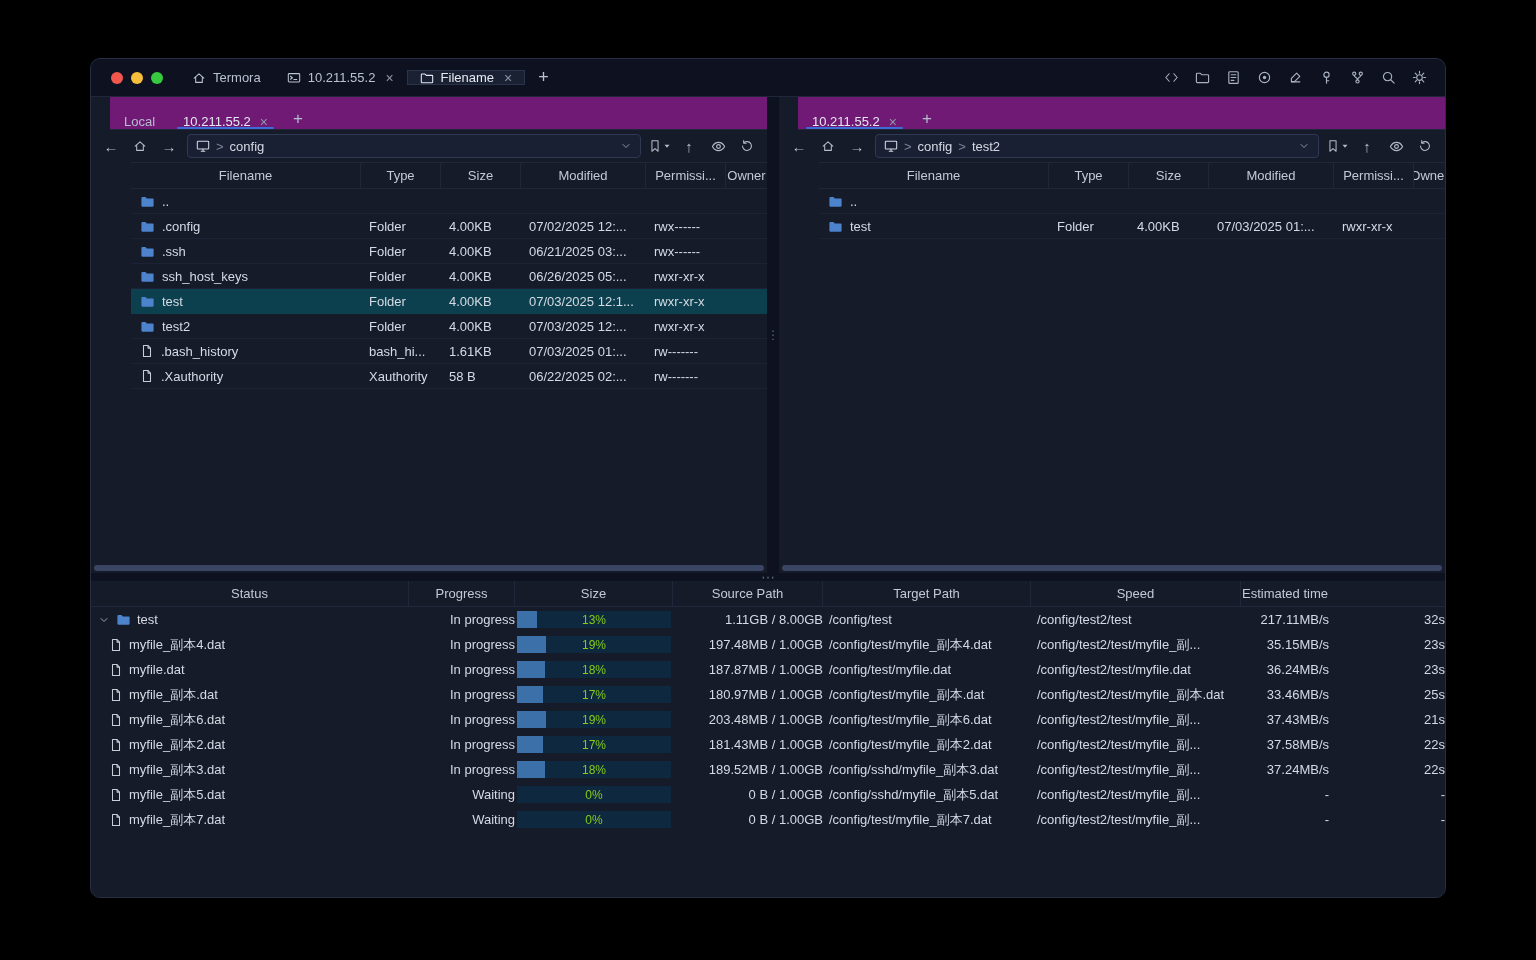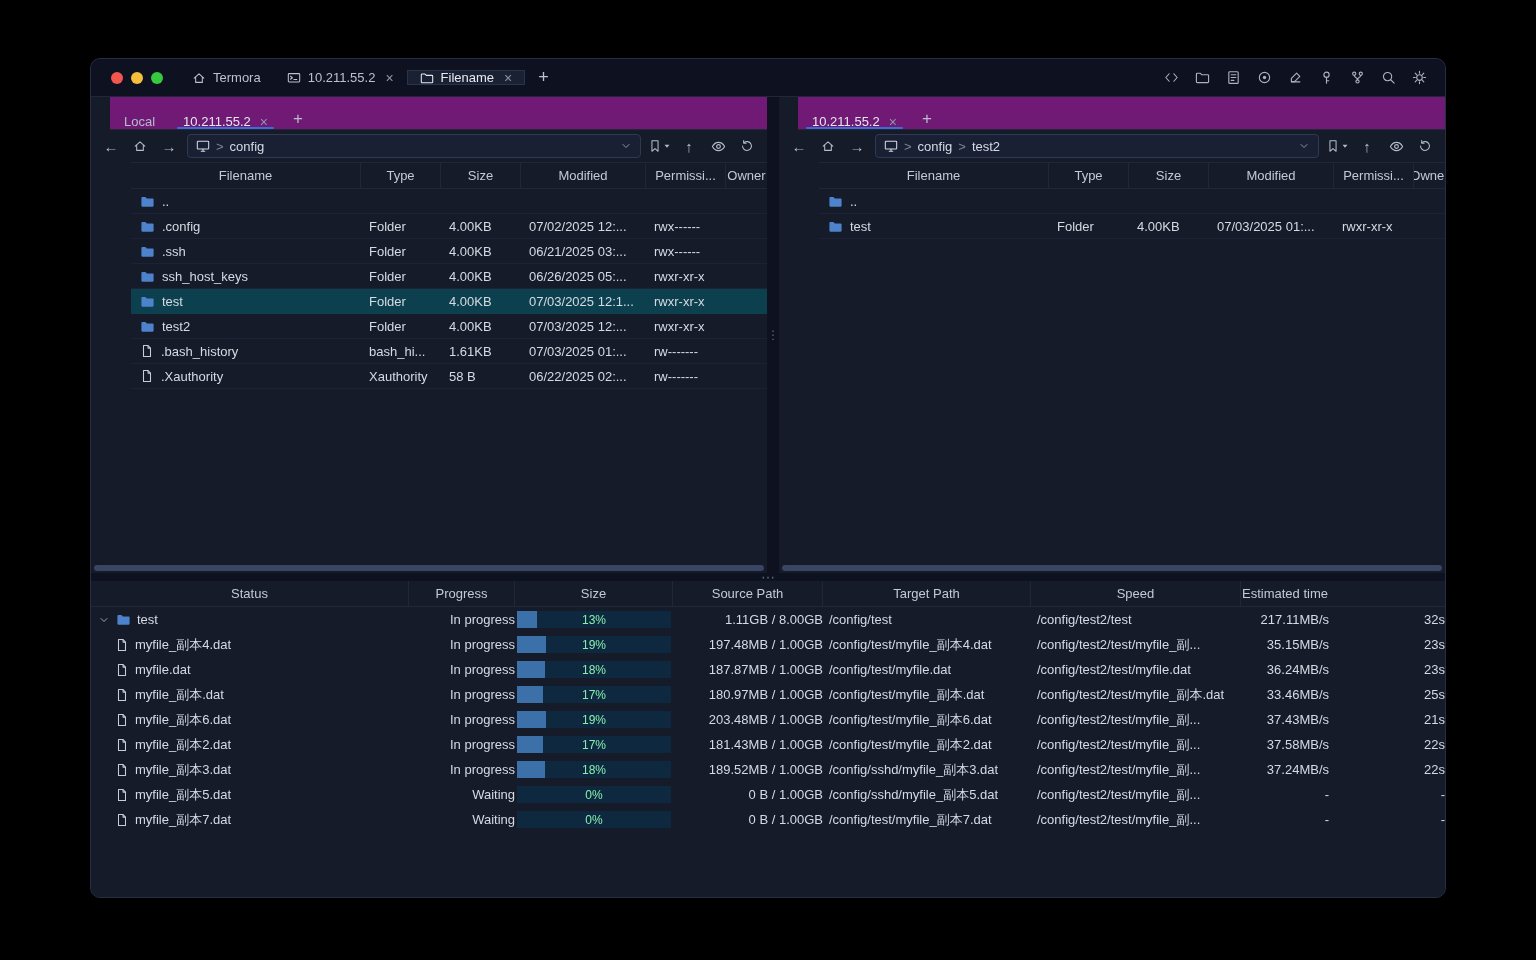--- a/index.html
+++ b/index.html
@@ -61,27 +61,27 @@
   
   .hsplit { flex:0 0 8px; background:#0d1120; display:flex; align-items:center; justify-content:center; color:#5f6880; font-size:14px; line-height:0; cursor:row-resize; }
   
   .transfer { flex:1 1 auto; display:flex; flex-direction:column; min-height:0; background:#161b2a; }
   .theader, .trow { display:grid; grid-template-columns:318px 106px 158px 150px 208px 210px 88px 1fr; }
   .theader { flex:0 0 26px; border-bottom:1px solid #20273a; }
   .trows { flex:1 1 auto; overflow:hidden; }
   .trow { height:25px; align-items:center; }
   .tcell { white-space:nowrap; overflow:hidden; }
   .tname { display:flex; align-items:center; gap:6px; padding-left:7px; }
-  .tname.child { padding-left:24px; }
+  .tname.child { padding-left:18px; }
   .center { text-align:right; }
   .path { padding-left:6px; }
   .pcell { padding:0 2px; }
   .pbar { position:relative; height:17px; background:#0e2840; overflow:hidden; }
   .fill { position:absolute; left:0; top:0; bottom:0; background:#3c70a9; }
-  .pct { position:absolute; inset:0; display:flex; align-items:center; justify-content:center; font-size:12px; color:#86efac; }
+  .pct { position:absolute; inset:0; display:flex; align-items:center; justify-content:center; font-size:12px; color:#84cc16; }
   .exp { color:#aab2c2; }
 </style>
 </head>
 <body>
 
 <div class="window">
 
   <div class="titlebar">
     <div class="traffic">
       <span class="tl" id="tl-close" style="background: rgb(242, 86, 77);"></span>

